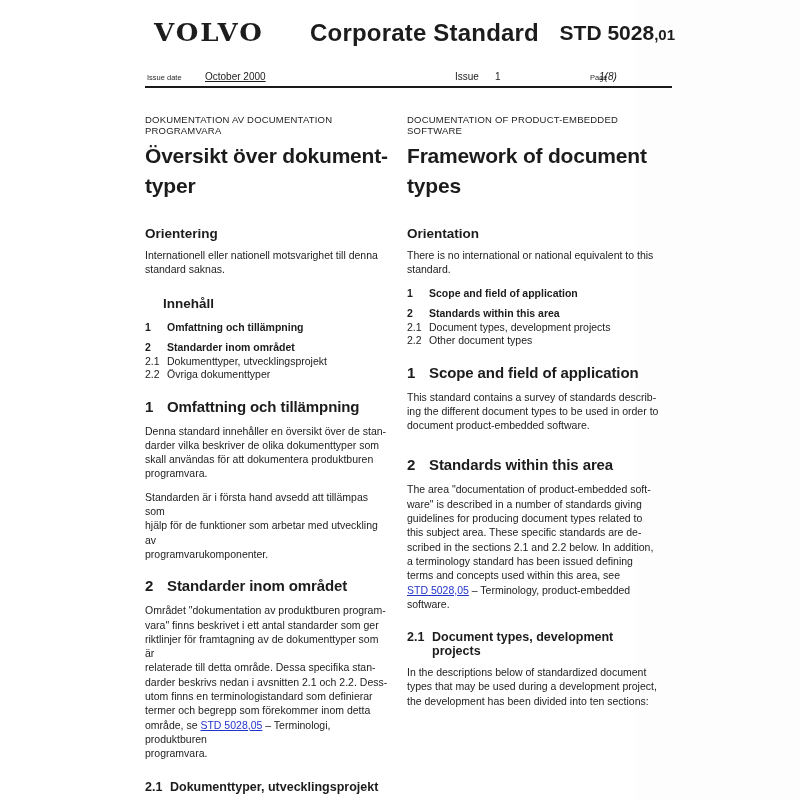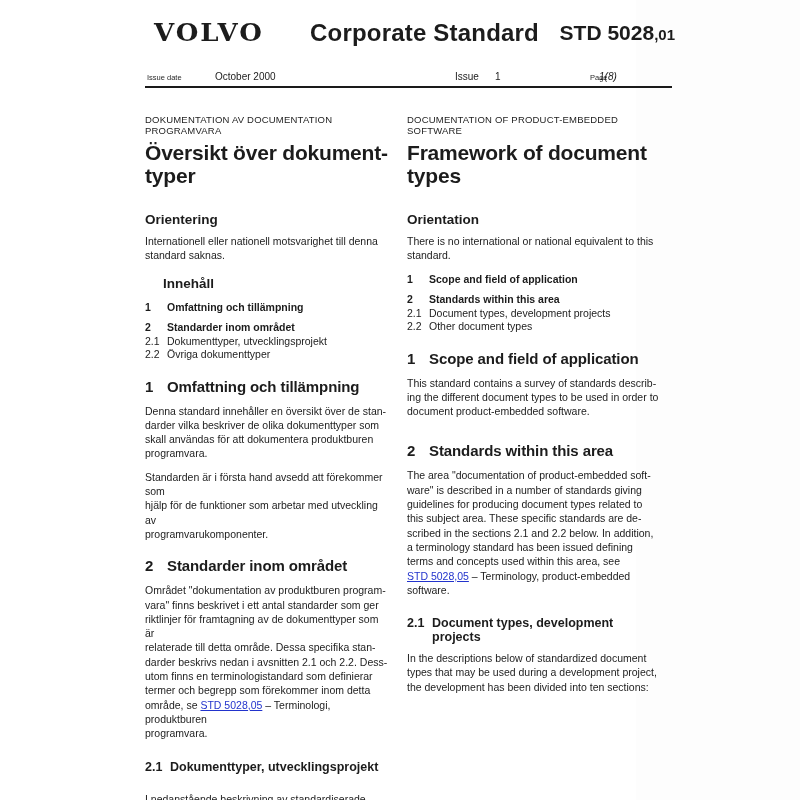--- a/index.html
+++ b/index.html
@@ -30,37 +30,37 @@
   .doc-type { flex: 1; font-size: 24px; font-weight: bold; line-height: 30px; letter-spacing: 0.2px; }
   .std-number { white-space: nowrap; font-weight: bold; line-height: 30px; }
   .std-main { font-size: 21px; }
   .std-suffix { font-size: 15px; }
 
   .meta-row { position: relative; height: 17px; margin-top: 16px; }
   .meta-row span { position: absolute; bottom: 1px; white-space: nowrap; text-align: center; }
   .meta-label { font-size: 7.5px; color: #2a2a2a; }
   .meta-value { font-size: 10px; }
   .m-issue-date-label { left: 2px; }
-  .m-issue-date      { left: 70px; }
+  .m-issue-date      { left: 60px; text-decoration: underline; }
   .m-issue-label     { left: 310px; }
   .m-issue-value     { left: 350px; }
   .m-page-label      { left: 445px; }
   .m-page-value      { left: 454px; font-style: italic; }
   .rule { width: 527px; border-top: 2.2px solid #1a1a1a; margin-top: 3px; }
 
   
   .cols { display: flex; margin-top: 27px; }
   .col-left  { width: 245px; margin-right: 17px; }
   .col-right { width: 253px; }
 
   .kicker { font-size: 9.5px; line-height: 10.5px; letter-spacing: 0.2px; white-space: pre-line; }
-  .h1 { font-size: 21px; line-height: 23px; font-weight: bold; letter-spacing: -0.2px;
+  .h1 { font-size: 21px; line-height: 30px; font-weight: bold; letter-spacing: -0.2px;
         white-space: pre-line; margin: 5px 0 0; }
   .h2 { font-size: 13.5px; font-weight: bold; margin: 25px 0 7px; }
-  .h2.tight { margin-top: 13px; padding-left: 18px; }
+  .h2.tight { margin-top: 19px; padding-left: 18px; }
   p.body { font-size: 10.5px; line-height: 14.3px; white-space: pre-line; margin: 0 0 9px; }
   p.body.gap-lg { margin-bottom: 24px; }
 
   .toc { margin-top: 10px; }
   .toc-item { display: flex; font-size: 10.5px; line-height: 13.5px; }
   .toc-item .num { width: 22px; flex-shrink: 0; }
   .toc-item.bold { font-weight: bold; }
   .toc-gap { margin-bottom: 7px; }
 
   .h3 { display: flex; font-size: 15px; font-weight: bold; margin: 16px 0 9px; letter-spacing: -0.1px; }
@@ -127,21 +127,21 @@
         </div>
 
         <h3 class="h3">
             <span class="num">1</span>
             <span>Omfattning och tillämpning</span>
           </h3>
         <p class="body">Denna standard innehåller en översikt över de stan-
 darder vilka beskriver de olika dokumenttyper som
 skall användas för att dokumentera produktburen
 programvara.</p>
-        <p class="body">Standarden är i första hand avsedd att förekommer som
+        <p class="body">Standarden är i första hand avsedd att tillämpas som
 hjälp för de funktioner som arbetar med utveckling av
 programvarukomponenter.</p>
 
         <h3 class="h3">
             <span class="num">2</span>
             <span>Standarder inom området</span>
           </h3>
         <p class="body"><span>Området "dokumentation av produktburen program-
 vara" finns beskrivet i ett antal standarder som ger
 riktlinjer för framtagning av de dokumenttyper som är

